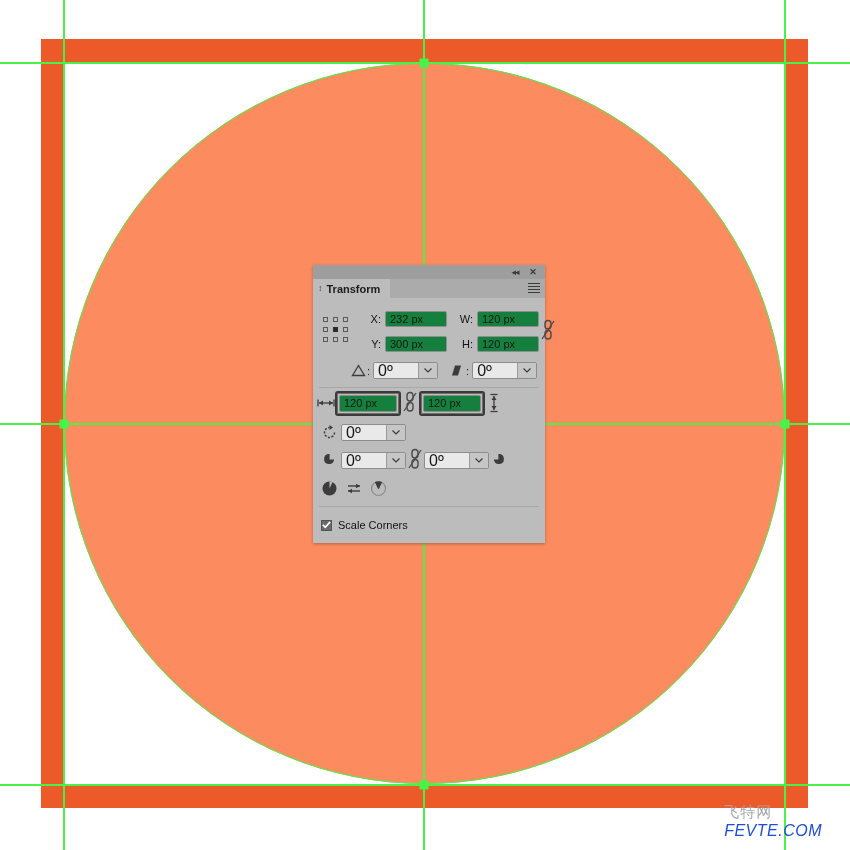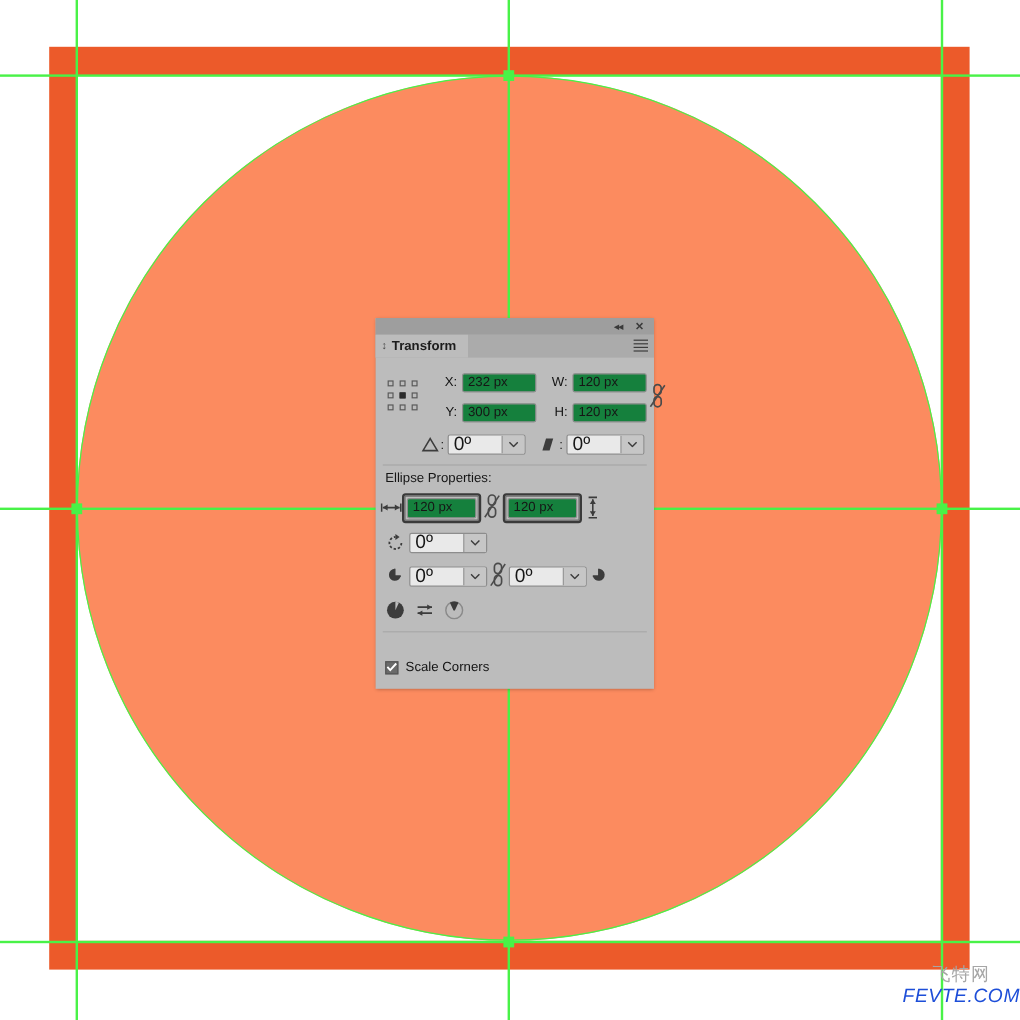--- a/index.html
+++ b/index.html
@@ -59,23 +59,23 @@
   .anchor {
     position: absolute;
     width: 9px; height: 9px;
     background: #49F247;
     transform: translate(-50%, -50%);
   }
 
   
   #watermark {
     position: absolute;
-    right: 0;
+    right: 28px;
     bottom: 10px;
-    text-align: center;
+    text-align: left;
     color: #9a9a9a;
     line-height: 1.15;
     user-select: none;
   }
   #watermark .wm-cn {
     font-size: 15px;
     font-family: "DejaVu Sans", sans-serif;
     letter-spacing: 1px;
     color: #a6a6a6;
   }
@@ -452,21 +452,20 @@
         <span class="carrow">
           <svg width="8" height="5" viewBox="0 0 8 5">
               <path d="M0.5 0.5 L4 4 L7.5 0.5" fill="none" stroke="#3c3c3c" stroke-width="1.2"></path>
             </svg>
         </span>
       </span>
     </div>
 
     <div class="divider"></div>
 
-    <div class="section-title">Ellipse Properties:</div>
 
     <div class="ell-row">
       <span class="icn">
         <svg width="18" height="10" viewBox="0 0 18 10">
           <g stroke="#3c3c3c" stroke-width="1.3" fill="none">
             <line x1="1" y1="1.5" x2="1" y2="8.5"></line>
             <line x1="17" y1="1.5" x2="17" y2="8.5"></line>
             <line x1="2" y1="5" x2="16" y2="5"></line>
           </g>
           <path d="M2 5 L6 2.5 L6 7.5 Z" fill="#3c3c3c"></path>
@@ -579,21 +578,21 @@
         <svg width="17" height="17" viewBox="0 0 17 17">
           <circle cx="8.5" cy="8.5" r="7" fill="none" stroke="#8a8a8a" stroke-width="1.2"></circle>
           <path d="M8.5 8.5 L5.5 2 A7 7 0 0 1 11.5 2 Z" fill="#3c3c3c"></path>
           <path d="M8.5 8.5 L5.5 2 M8.5 8.5 L11.5 2" stroke="#3c3c3c" stroke-width="1.2" fill="none"></path>
         </svg>
       </span>
     </div>
 
     <div class="divider"></div>
 
-    <div class="check-row" style="margin-top:19px;align-items:center;">
+    <div class="check-row" style="margin-top:8px;align-items:center;">
       <span class="cbox">
         <svg width="9" height="8" viewBox="0 0 9 8">
             <path d="M0.8 3.8 L3.2 6.4 L8.2 0.9" fill="none" stroke="#ffffff" stroke-width="1.6"></path>
           </svg>
       </span>
       <span class="check-label">Scale Corners</span>
     </div>
 
     <div class="panel-bottom-pad"></div>
   </div>

